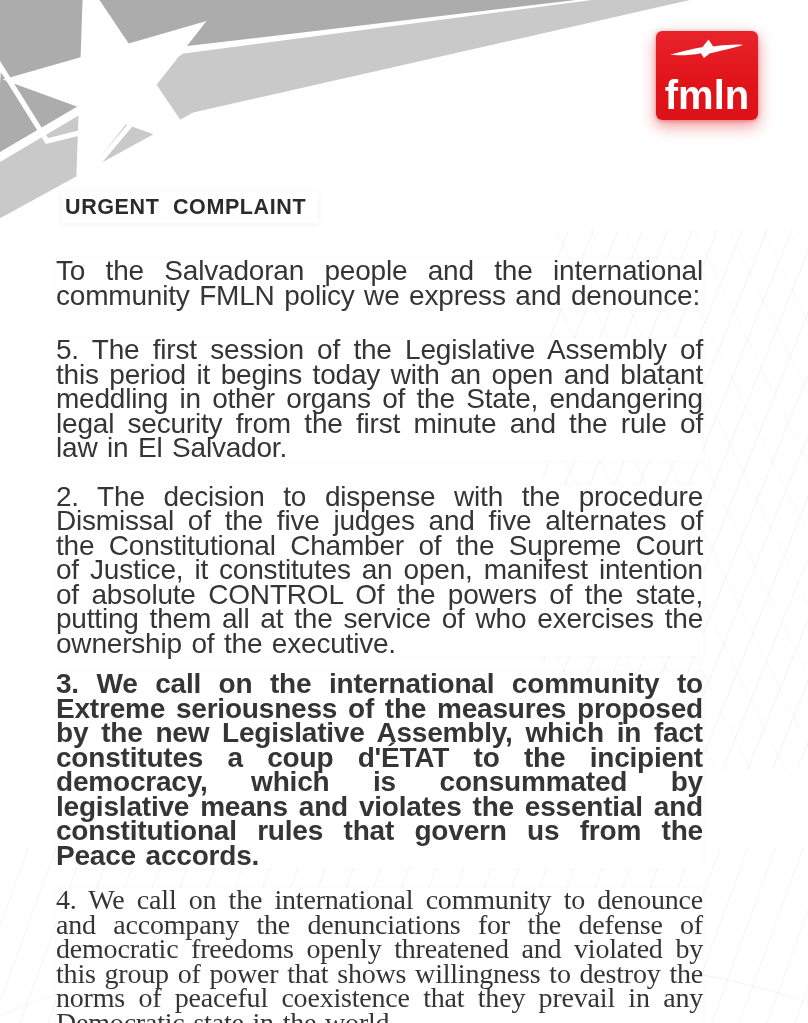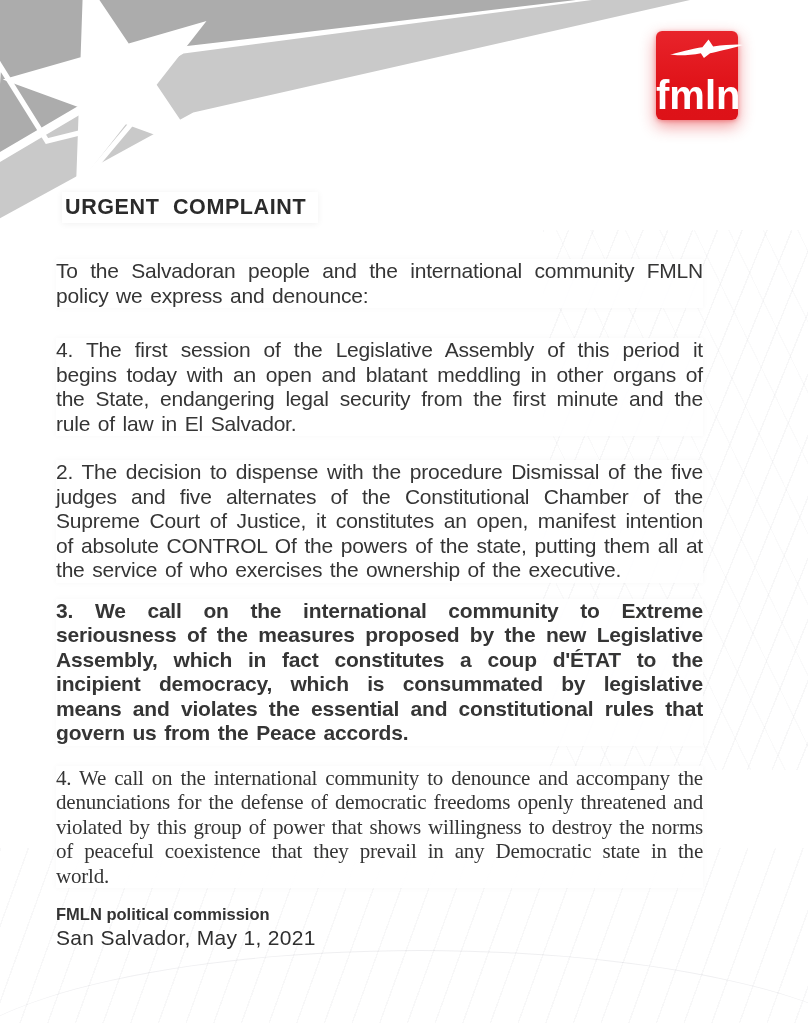--- a/index.html
+++ b/index.html
@@ -40,41 +40,41 @@
   .tri-dark  { width:576px; height:152px; background:#acacac;
     clip-path:polygon(0 0, 100% 0, 31% 31%, 0 100%); }
   .star { position:absolute; overflow:visible; }
   .star-filled  { left:6px;  top:-30px; width:212px; height:212px; transform:rotate(-16deg); }
   .star-filled path { fill:#ffffff; }
   .star-outline { left:-92px; top:58px; width:238px; height:238px; transform:rotate(-14deg); }
   .star-outline path { fill:none; stroke:#ffffff; stroke-width:2.2; }
 
   
   .logo {
-    position:absolute; left:656px; top:31px; width:82px; height:89px; z-index:2;
+    position:absolute; left:656px; top:31px; width:102px; height:89px; z-index:2;
     background:linear-gradient(180deg,#e8242b 0%, #e01319 60%, #dd1218 100%);
     border-radius:6px;
     box-shadow:0 6px 16px rgba(223,20,26,0.45), 0 1px 4px rgba(223,20,26,0.35);
   }
   .logo-star { position:absolute; top:7px; left:11px; width:80px; height:23px; overflow:visible; }
   .logo-text {
     position:absolute; bottom:5px; left:0; right:0; text-align:center;
     color:#ffffff; font-size:40px; font-weight:bold; line-height:1; letter-spacing:0;
   }
 
   
   .content { position:absolute; left:56px; top:192px; width:655px; z-index:2; color:#353535; }
   .title {
     display:inline-block; margin:0 0 36px 6px; padding:3px 12px 3px 3px;
     font-size:21.5px; font-weight:700; color:#2b2b2b;
     letter-spacing:0.6px; word-spacing:7px;
     background:#ffffff; box-shadow:0 1px 7px rgba(0,0,0,0.06);
   }
   .para {
-    margin:0 8px 24px 0; font-size:21px; line-height:24.5px;
+    margin:0 8px 24px 0; font-size:28px; line-height:24.5px;
     letter-spacing:-0.2px; word-spacing:2px; text-align:justify;
     background:rgba(255,255,255,0.88); box-shadow:0 0 6px rgba(0,0,0,0.035);
   }
   .intro { margin-bottom:30px; }
   .para:nth-of-type(3) { margin-bottom:16px; }   
   .para:nth-of-type(4) { margin-bottom:20px;font-weight:bold; }   
   .para:last-of-type { margin-bottom:16px;font-family:Liberation Serif, serif; }     
   .signature { font-size:16.5px; font-weight:700; color:#333333; line-height:20px; }
   .dateline  { font-size:21px; color:#2f2f2f; letter-spacing:0.3px; margin-top:2px; }
 </style>
@@ -102,21 +102,21 @@
   <div class="logo">
     <svg class="logo-star" viewBox="0 0 100 30" aria-hidden="true">
       <path d="M2 22 C20 16 38 13 44 12 L52 2 L58 11 C75 9 88 8 97 9 C80 14 62 18 54 20 L46 26 L42 20 C28 23 12 23 2 22 Z" fill="#ffffff"></path>
     </svg>
     <div class="logo-text">fmln</div>
   </div>
 
   <div class="content">
     <h1 class="title">URGENT COMPLAINT</h1>
     <p class="para intro">To the Salvadoran people and the international community FMLN policy we express and denounce:</p>
-    <p class="para">4. The first session of the Legislative Assembly of this period it begins today with an open and blatant meddling in other organs of the State, endangering legal security from the first minute and the rule of law in El Salvador.</p>
+    <p class="para">5. The first session of the Legislative Assembly of this period it begins today with an open and blatant meddling in other organs of the State, endangering legal security from the first minute and the rule of law in El Salvador.</p>
     <p class="para">2. The decision to dispense with the procedure Dismissal of the five judges and five alternates of the Constitutional Chamber of the Supreme Court of Justice, it constitutes an open, manifest intention of absolute CONTROL Of the powers of the state, putting them all at the service of who exercises the ownership of the executive.</p>
     <p class="para">3. We call on the international community to Extreme seriousness of the measures proposed by the new Legislative Assembly, which in fact constitutes a coup d'ÉTAT to the incipient democracy, which is consummated by legislative means and violates the essential and constitutional rules that govern us from the Peace accords.</p>
     <p class="para">4. We call on the international community to denounce and accompany the denunciations for the defense of democratic freedoms openly threatened and violated by this group of power that shows willingness to destroy the norms of peaceful coexistence that they prevail in any Democratic state in the world.</p>
     <div class="signature">FMLN political commission</div>
     <div class="dateline">San Salvador, May 1, 2021</div>
   </div>
 
 </div>
 
 </body></html>

